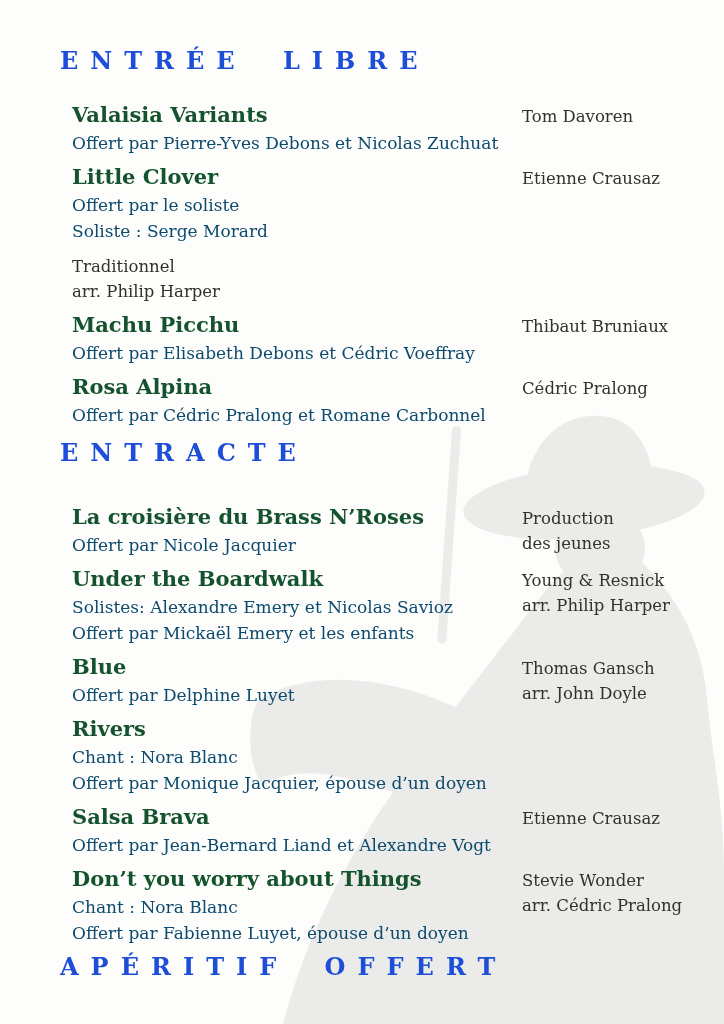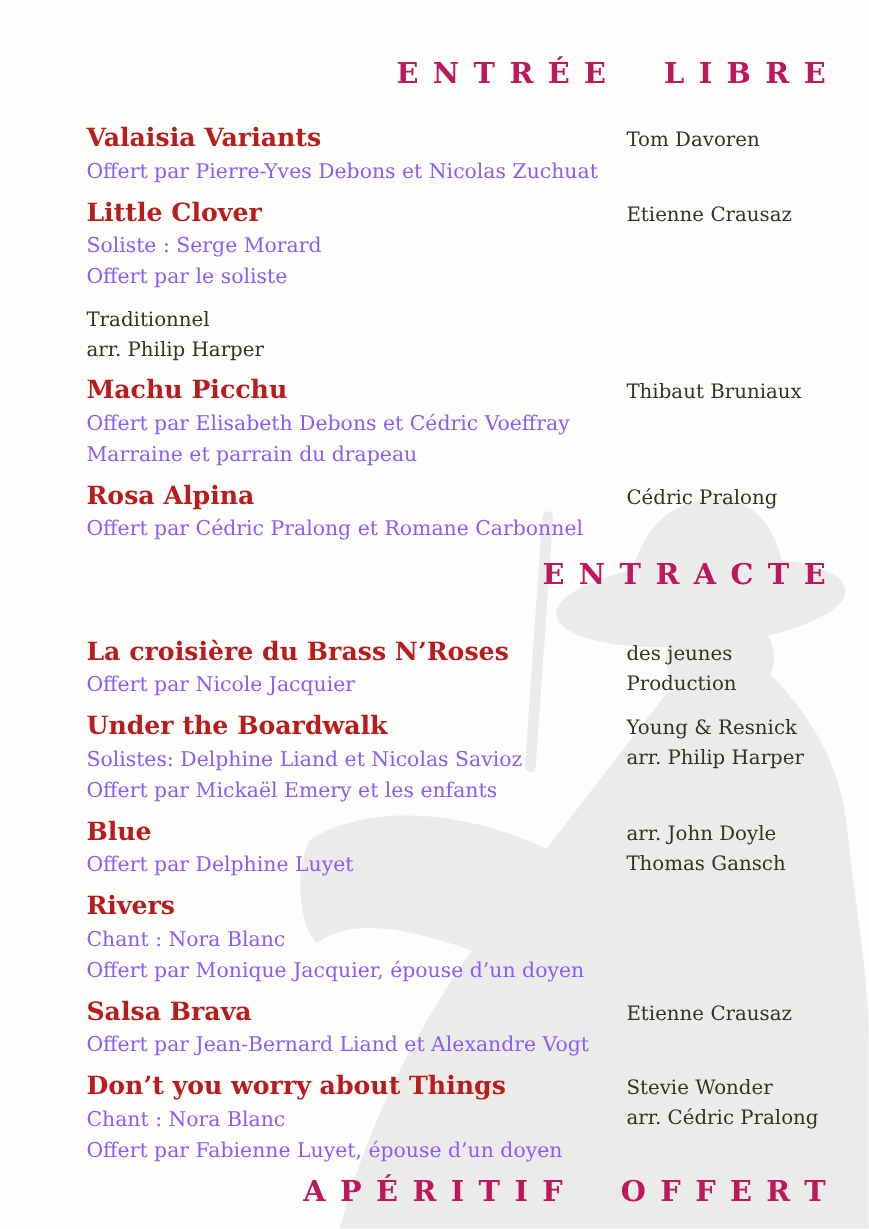--- a/index.html
+++ b/index.html
@@ -15,48 +15,48 @@
     position: absolute; inset: 0;
     z-index: 0;
     pointer-events: none;
   }
   .content {
     position: relative;
     z-index: 1;
     padding: 46px 24px 0 72px;
   }
   .section-header {
-    text-align: right;
+    text-align: left;
     font-weight: 700;
     font-size: 24px;
     line-height: 30px;
     letter-spacing: 12px;
     word-spacing: 16px;
-    color: #be185d;
+    color: #1d4ed8;
     margin-left: -24px; 
     padding-left: 12px; 
   }
   .section-header.top { margin-bottom: 24px; }
   .section-header.mid { margin-top: 10px; margin-bottom: 34px; }
   .section-header.bottom { }
   .item {
     display: grid;
     grid-template-columns: 450px 178px;
     margin-bottom: 6px;
   }
   .piece-title {
     font-weight: 700;
     font-size: 21px;
     line-height: 30px;
-    color: #b91c1c;
+    color: #14532d;
   }
   .piece-sub {
     font-size: 17px;
     line-height: 26px;
-    color: #8b5cf6;
+    color: #0c4a6e;
   }
   .composer-line {
     font-size: 16.5px;
     line-height: 25px;
     color: #34312c;
   }
   .item-right { padding-top: 4px; }
 </style>
 </head>
 <body>
@@ -103,40 +103,39 @@
       <div class="piece-sub">Offert par Pierre-Yves Debons et Nicolas Zuchuat</div>
     </div>
     <div class="item-right">
       <div class="composer-line">Tom Davoren</div>
     </div>
   </div>
 
   <div class="item">
     <div class="item-left">
       <div class="piece-title">Little Clover</div>
+      <div class="piece-sub">Offert par le soliste</div>
       <div class="piece-sub">Soliste : Serge Morard</div>
-      <div class="piece-sub">Offert par le soliste</div>
     </div>
     <div class="item-right">
       <div class="composer-line">Etienne Crausaz</div>
     </div>
   </div>
 
   <div class="item">
     <div class="item-right">
       <div class="composer-line">Traditionnel</div>
       <div class="composer-line">arr. Philip Harper</div>
     </div>
   </div>
 
   <div class="item">
     <div class="item-left">
       <div class="piece-title">Machu Picchu</div>
       <div class="piece-sub">Offert par Elisabeth Debons et Cédric Voeffray</div>
-      <div class="piece-sub">Marraine et parrain du drapeau</div>
     </div>
     <div class="item-right">
       <div class="composer-line">Thibaut Bruniaux</div>
     </div>
   </div>
 
   <div class="item">
     <div class="item-left">
       <div class="piece-title">Rosa Alpina</div>
       <div class="piece-sub">Offert par Cédric Pralong et Romane Carbonnel</div>
@@ -147,45 +146,45 @@
   </div>
 
   <div class="section-header mid">ENTRACTE</div>
 
   <div class="item">
     <div class="item-left">
       <div class="piece-title">La croisière du Brass N’Roses</div>
       <div class="piece-sub">Offert par Nicole Jacquier</div>
     </div>
     <div class="item-right">
+      <div class="composer-line">Production</div>
       <div class="composer-line">des jeunes</div>
-      <div class="composer-line">Production</div>
     </div>
   </div>
 
   <div class="item">
     <div class="item-left">
       <div class="piece-title">Under the Boardwalk</div>
-      <div class="piece-sub">Solistes: Delphine Liand et Nicolas Savioz</div>
+      <div class="piece-sub">Solistes: Alexandre Emery et Nicolas Savioz</div>
       <div class="piece-sub">Offert par Mickaël Emery et les enfants</div>
     </div>
     <div class="item-right">
       <div class="composer-line">Young &amp; Resnick</div>
       <div class="composer-line">arr. Philip Harper</div>
     </div>
   </div>
 
   <div class="item">
     <div class="item-left">
       <div class="piece-title">Blue</div>
       <div class="piece-sub">Offert par Delphine Luyet</div>
     </div>
     <div class="item-right">
+      <div class="composer-line">Thomas Gansch</div>
       <div class="composer-line">arr. John Doyle</div>
-      <div class="composer-line">Thomas Gansch</div>
     </div>
   </div>
 
   <div class="item">
     <div class="item-left">
       <div class="piece-title">Rivers</div>
       <div class="piece-sub">Chant : Nora Blanc</div>
       <div class="piece-sub">Offert par Monique Jacquier, épouse d’un doyen</div>
     </div>
   </div>

